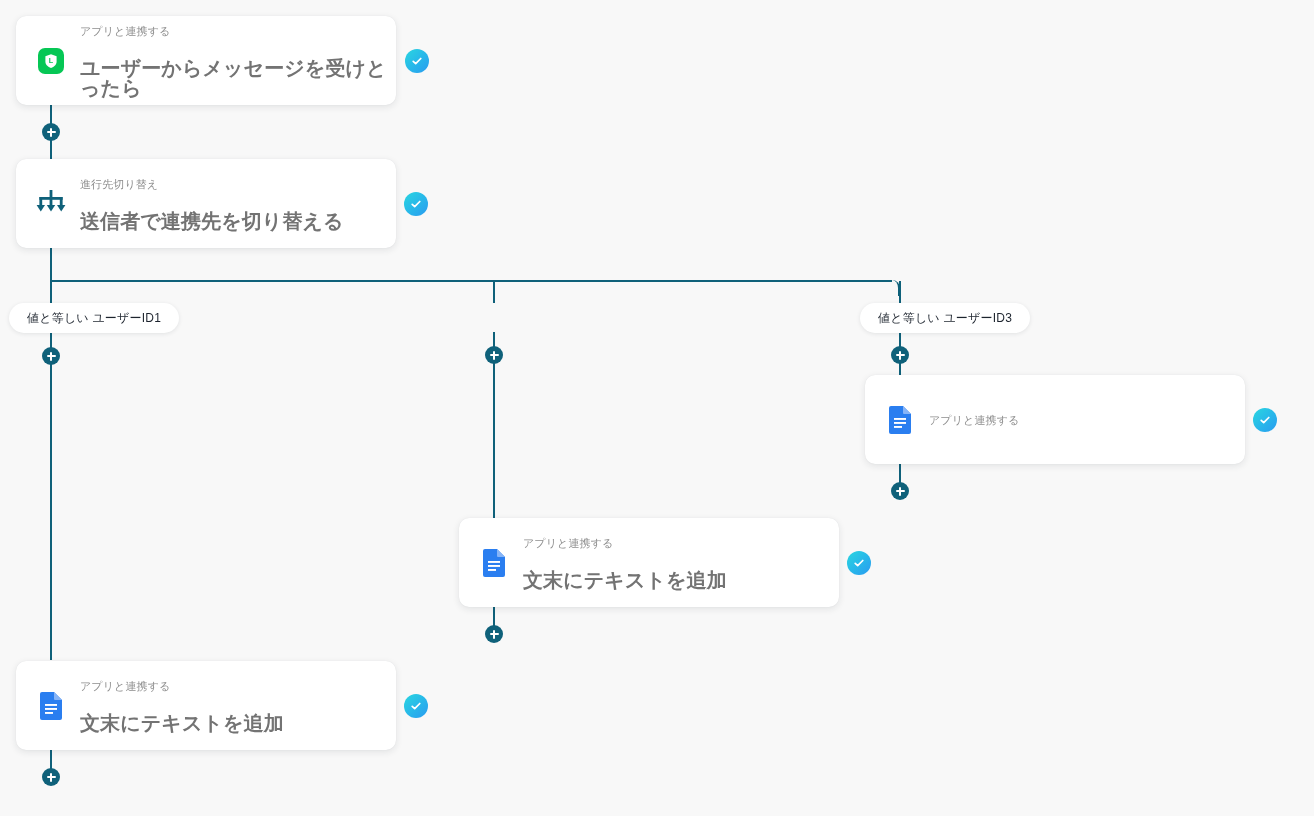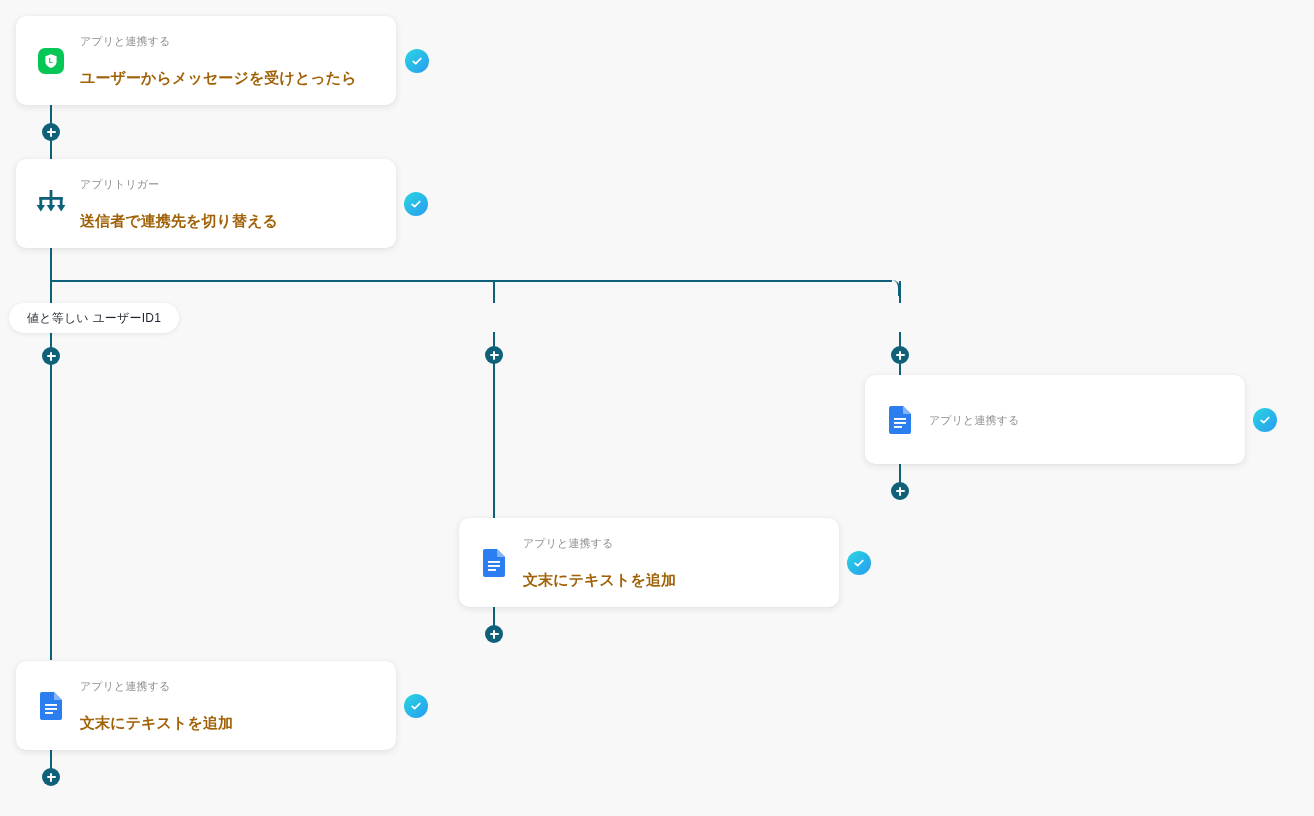--- a/index.html
+++ b/index.html
@@ -38,23 +38,23 @@
     display: flex; align-items: center; justify-content: center;
   }
   .card-texts { display: flex; flex-direction: column; justify-content: center; }
   .card-sub {
     font-size: 11px;
     color: #8d8d8d;
     line-height: 14px;
     letter-spacing: .1px;
   }
   .card-title {
-    font-size: 15px;
+    font-size: 20px;
     font-weight: bold;
-    color: #a16207;
+    color: #737373;
     line-height: 20px;
     letter-spacing: .1px;
     margin-top: 20px;
   }
 
   
   .check-badge {
     position: absolute;
     width: 24px; height: 24px;
     border-radius: 50%;
@@ -160,32 +160,35 @@
         <rect x="3.4" y="7" width="23.2" height="2.8" fill="#0f617a"></rect>
         <rect x="3.4" y="7" width="2.8" height="8.5" fill="#0f617a"></rect>
         <rect x="13.6" y="7" width="2.8" height="8.5" fill="#0f617a"></rect>
         <rect x="23.8" y="7" width="2.8" height="8.5" fill="#0f617a"></rect>
         <path d="M0.6 15 L9 15 L4.8 21.5 Z" fill="#0f617a"></path>
         <path d="M10.8 15 L19.2 15 L15 21.5 Z" fill="#0f617a"></path>
         <path d="M21 15 L29.4 15 L25.2 21.5 Z" fill="#0f617a"></path>
       </svg>
     </div>
     <div class="card-texts">
-      <div class="card-sub">アプリトリガー</div>
+      <div class="card-sub">進行先切り替え</div>
       <div class="card-title">送信者で連携先を切り替える</div>
     </div>
   </div>
   <div class="check-badge" style="left:404px; top:192px;">
     <svg width="14" height="14" viewBox="0 0 14 14">
         <path d="M3.2 7.3 L5.7 9.7 L10.8 4.5" stroke="#ffffff" stroke-width="1.7" fill="none" stroke-linecap="round" stroke-linejoin="round"></path>
       </svg>
   </div>
 
   <div class="pill" style="left:9px; top:303px;">
     <span>値と等しい ユーザーID1</span>
+  </div>
+  <div class="pill" style="left:860px; top:303px;">
+    <span>値と等しい ユーザーID3</span>
   </div>
 
   <div class="plus-node" style="left:42px; top:347px;">
     <span class="bar-h"></span>
       <span class="bar-v"></span>
   </div>
   <div class="plus-node" style="left:485px; top:346px;">
     <span class="bar-h"></span>
       <span class="bar-v"></span>
   </div>

